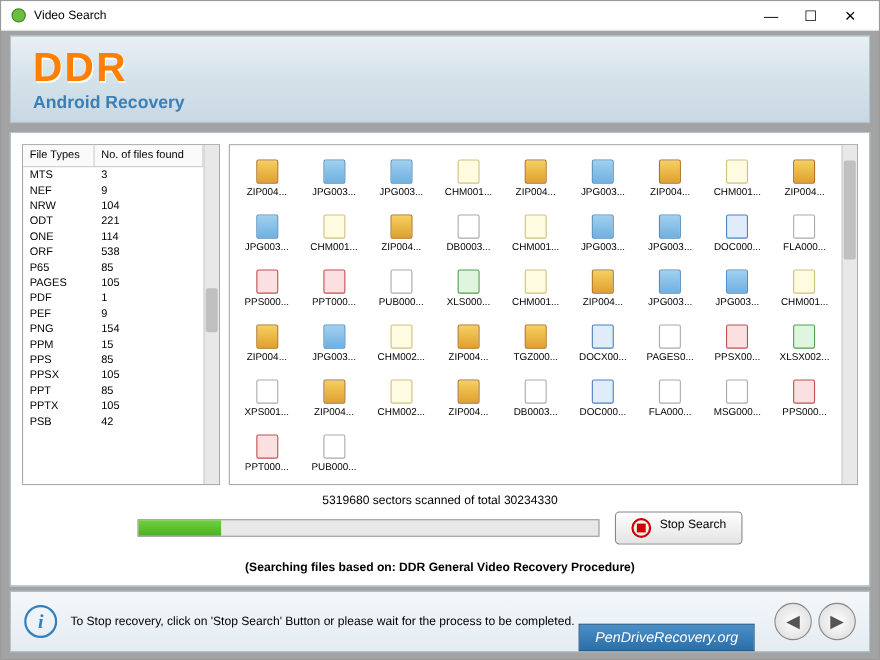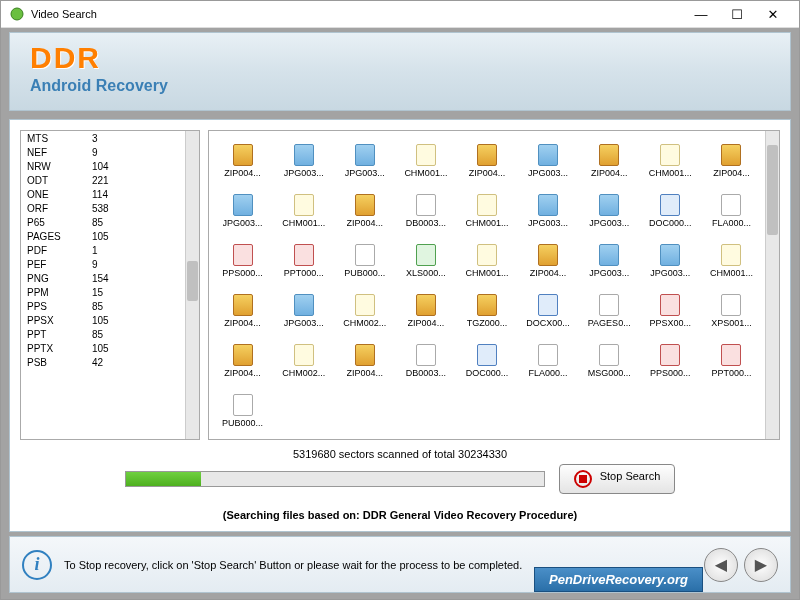--- a/index.html
+++ b/index.html
@@ -4,21 +4,21 @@
 <style>
 * { margin: 0; padding: 0; box-sizing: border-box; font-family: Tahoma, Arial, sans-serif; }
 body { background: #f0f0f0; width: 800px; height: 600px; overflow: hidden; }
 .window { width: 800px; height: 600px; background: #a3a3a3; border: 1px solid #999; display: flex; flex-direction: column; }
 .titlebar { height: 28px; background: #fff; display: flex; align-items: center; padding: 0 8px; border-bottom: 1px solid #ddd; }
 .titlebar-icon { width: 16px; height: 16px; margin-right: 6px; }
 .titlebar-text { font-size: 11px; flex: 1; }
 .win-btns { display: flex; gap: 0; }
 .win-btn { width: 36px; height: 24px; display: flex; align-items: center; justify-content: center; font-size: 13px; cursor: pointer; }
 .header { height: 80px; background: linear-gradient(180deg, #e8f0f5 0%, #d5e2ea 50%, #c8d8e2 100%); border: 1px solid #b0c4d0; margin: 4px 8px; position: relative; padding: 8px 20px; }
-.ddr-logo { font-family: Arial Black, sans-serif; font-size: 30px; font-weight: 900; color: #ff7f00; letter-spacing: 2px; text-shadow: 1px 1px 0 #fff; }
+.ddr-logo { font-family: Arial Black, sans-serif; font-size: 37px; font-weight: 900; color: #ff7f00; letter-spacing: 2px; text-shadow: 1px 1px 0 #fff; }
 .ddr-sub { font-family: Arial, sans-serif; font-size: 16px; font-weight: bold; color: #3a7fb5; margin-top: 2px; }
 .content { flex: 1; margin: 4px 8px; border: 1px solid #b0c4d0; background: #fff; padding: 10px; display: flex; flex-direction: column; gap: 8px; }
 .panels { display: flex; gap: 8px; height: 310px; }
 .left-panel { width: 180px; border: 1px solid #aaa; background: #fff; display: flex; }
 .file-table { flex: 1; font-size: 10px; overflow: hidden; }
 .ft-head { display: flex; border-bottom: 1px solid #ccc; background: #fafafa; }
 .ft-head div { padding: 4px 6px; border-right: 1px solid #ccc; }
 .ft-col1 { width: 65px; }
 .ft-col2 { flex: 1; }
 .ft-row { display: flex; }
@@ -44,21 +44,21 @@
 .progress-row { display: flex; align-items: center; gap: 14px; width: 100%; justify-content: center; }
 .progress-bar { width: 420px; height: 16px; border: 1px solid #999; background: #e8e8e8; }
 .progress-fill { height: 100%; width: 18%; background: linear-gradient(#6fd040,#4eb020); }
 .stop-btn { display: flex; align-items: flex-start; gap: 8px; padding: 5px 14px; border: 1px solid #888; border-radius: 4px; background: linear-gradient(#fefefe,#e4e4e4); cursor: pointer; font-size: 11px; }
 .stop-icon { width: 18px; height: 18px; border: 2px solid #c00; border-radius: 50%; display: flex; align-items: center; justify-content: center; }
 .stop-icon::after { content: ""; width: 8px; height: 8px; background: #c00; }
 .search-note { font-size: 11px; margin-top: 15px; font-weight: bold; }
 .footer { height: 58px; margin: 0 8px 6px; border: 1px solid #b0c4d0; background: linear-gradient(#f4f7fa,#e4ecf2); display: flex; align-items: center; padding: 0 12px; position: relative; }
 .info-icon { width: 30px; height: 30px; border: 2px solid #3080c0; border-radius: 50%; display: flex; align-items: center; justify-content: center; color: #3080c0; font-style: italic; font-weight: bold; font-size: 18px; margin-right: 12px; font-family: Georgia, serif; }
 .footer-text { font-size: 11px; flex: 1; }
-.pendrive-badge { position: absolute; right: 87px; bottom: 0; background: linear-gradient(#4a8fc8,#2a6fa8); color: #fff; font-size: 13px; font-weight: bold; font-style: italic; padding: 4px 14px; border: 1px solid #1a5080; }
+.pendrive-badge { position: absolute; right: 104px; bottom: 0; background: linear-gradient(#4a8fc8,#2a6fa8); color: #fff; font-size: 13px; font-weight: normal; font-style: italic; padding: 4px 14px; border: 1px solid #1a5080; }
 .nav-btns { display: flex; gap: 6px; }
 .nav-btn { width: 34px; height: 34px; border-radius: 50%; border: 1px solid #888; background: radial-gradient(#fff,#d8d8d8); display: flex; align-items: center; justify-content: center; cursor: pointer; font-size: 16px; color: #555; }
 </style>
 </head>
 <body>
 
 <div class="window">
   <div class="titlebar">
     <svg class="titlebar-icon" viewBox="0 0 16 16">
         <circle cx="8" cy="8" r="6" fill="#6abf40" stroke="#3a8020"></circle>
@@ -73,20 +73,24 @@
 
   <div class="header">
     <div class="ddr-logo">DDR</div>
     <div class="ddr-sub">Android Recovery</div>
   </div>
 
   <div class="content">
     <div class="panels">
       <div class="left-panel">
         <div class="file-table">
+          <div class="ft-head">
+            <div class="ft-col1">File Types</div>
+            <div class="ft-col2">No. of files found</div>
+          </div>
           <div id="ft-body">
               <div class="ft-row">
                 <div class="ft-col1">MTS</div>
                 <div class="ft-col2">3</div>
               </div>
               <div class="ft-row">
                 <div class="ft-col1">NEF</div>
                 <div class="ft-col2">9</div>
               </div>
               <div class="ft-row">
@@ -290,20 +294,24 @@
               <div class="file-icon fi-doc"></div>
               <div class="file-label">DOCX00...</div>
             </div>
             <div class="file-item">
               <div class="file-icon fi-gen"></div>
               <div class="file-label">PAGES0...</div>
             </div>
             <div class="file-item">
               <div class="file-icon fi-ppt"></div>
               <div class="file-label">PPSX00...</div>
+            </div>
+            <div class="file-item">
+              <div class="file-icon fi-xls"></div>
+              <div class="file-label">XLSX002...</div>
             </div>
             <div class="file-item">
               <div class="file-icon fi-gen"></div>
               <div class="file-label">XPS001...</div>
             </div>
             <div class="file-item">
               <div class="file-icon fi-zip"></div>
               <div class="file-label">ZIP004...</div>
             </div>
             <div class="file-item">

